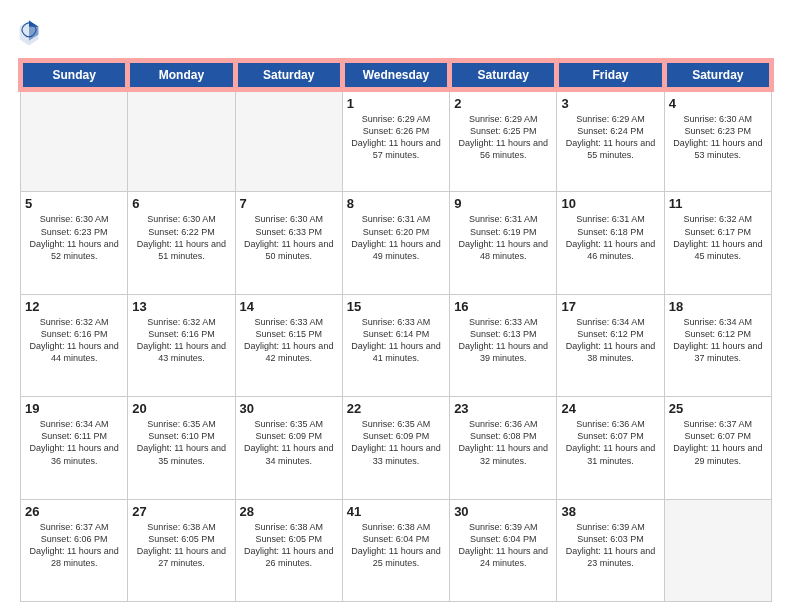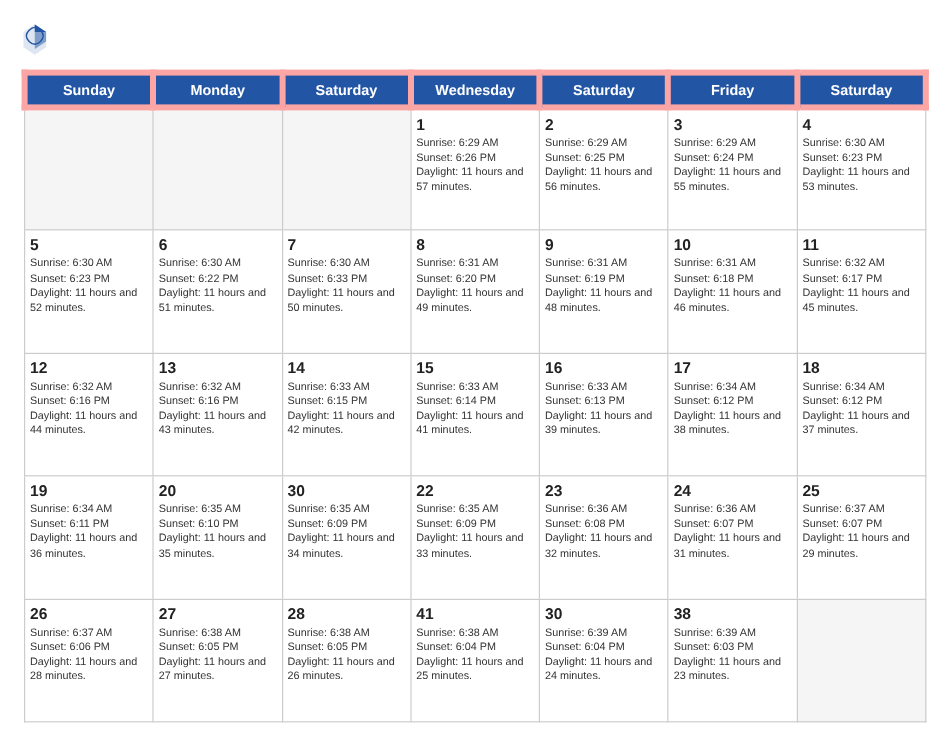--- a/index.html
+++ b/index.html
@@ -87,20 +87,21 @@
       font-size: 13px;
       font-weight: bold;
       color: #222;
       display: block;
       margin-bottom: 2px;
     }
     .cell-info {
       font-size: 9px;
       line-height: 1.35;
       color: #333;
+      text-align: center;
     }
     tr.week-row td {
       height: 82px;
     }
   </style>
 </head>
 <body>
 
 <div class="page">
   <div class="header">

